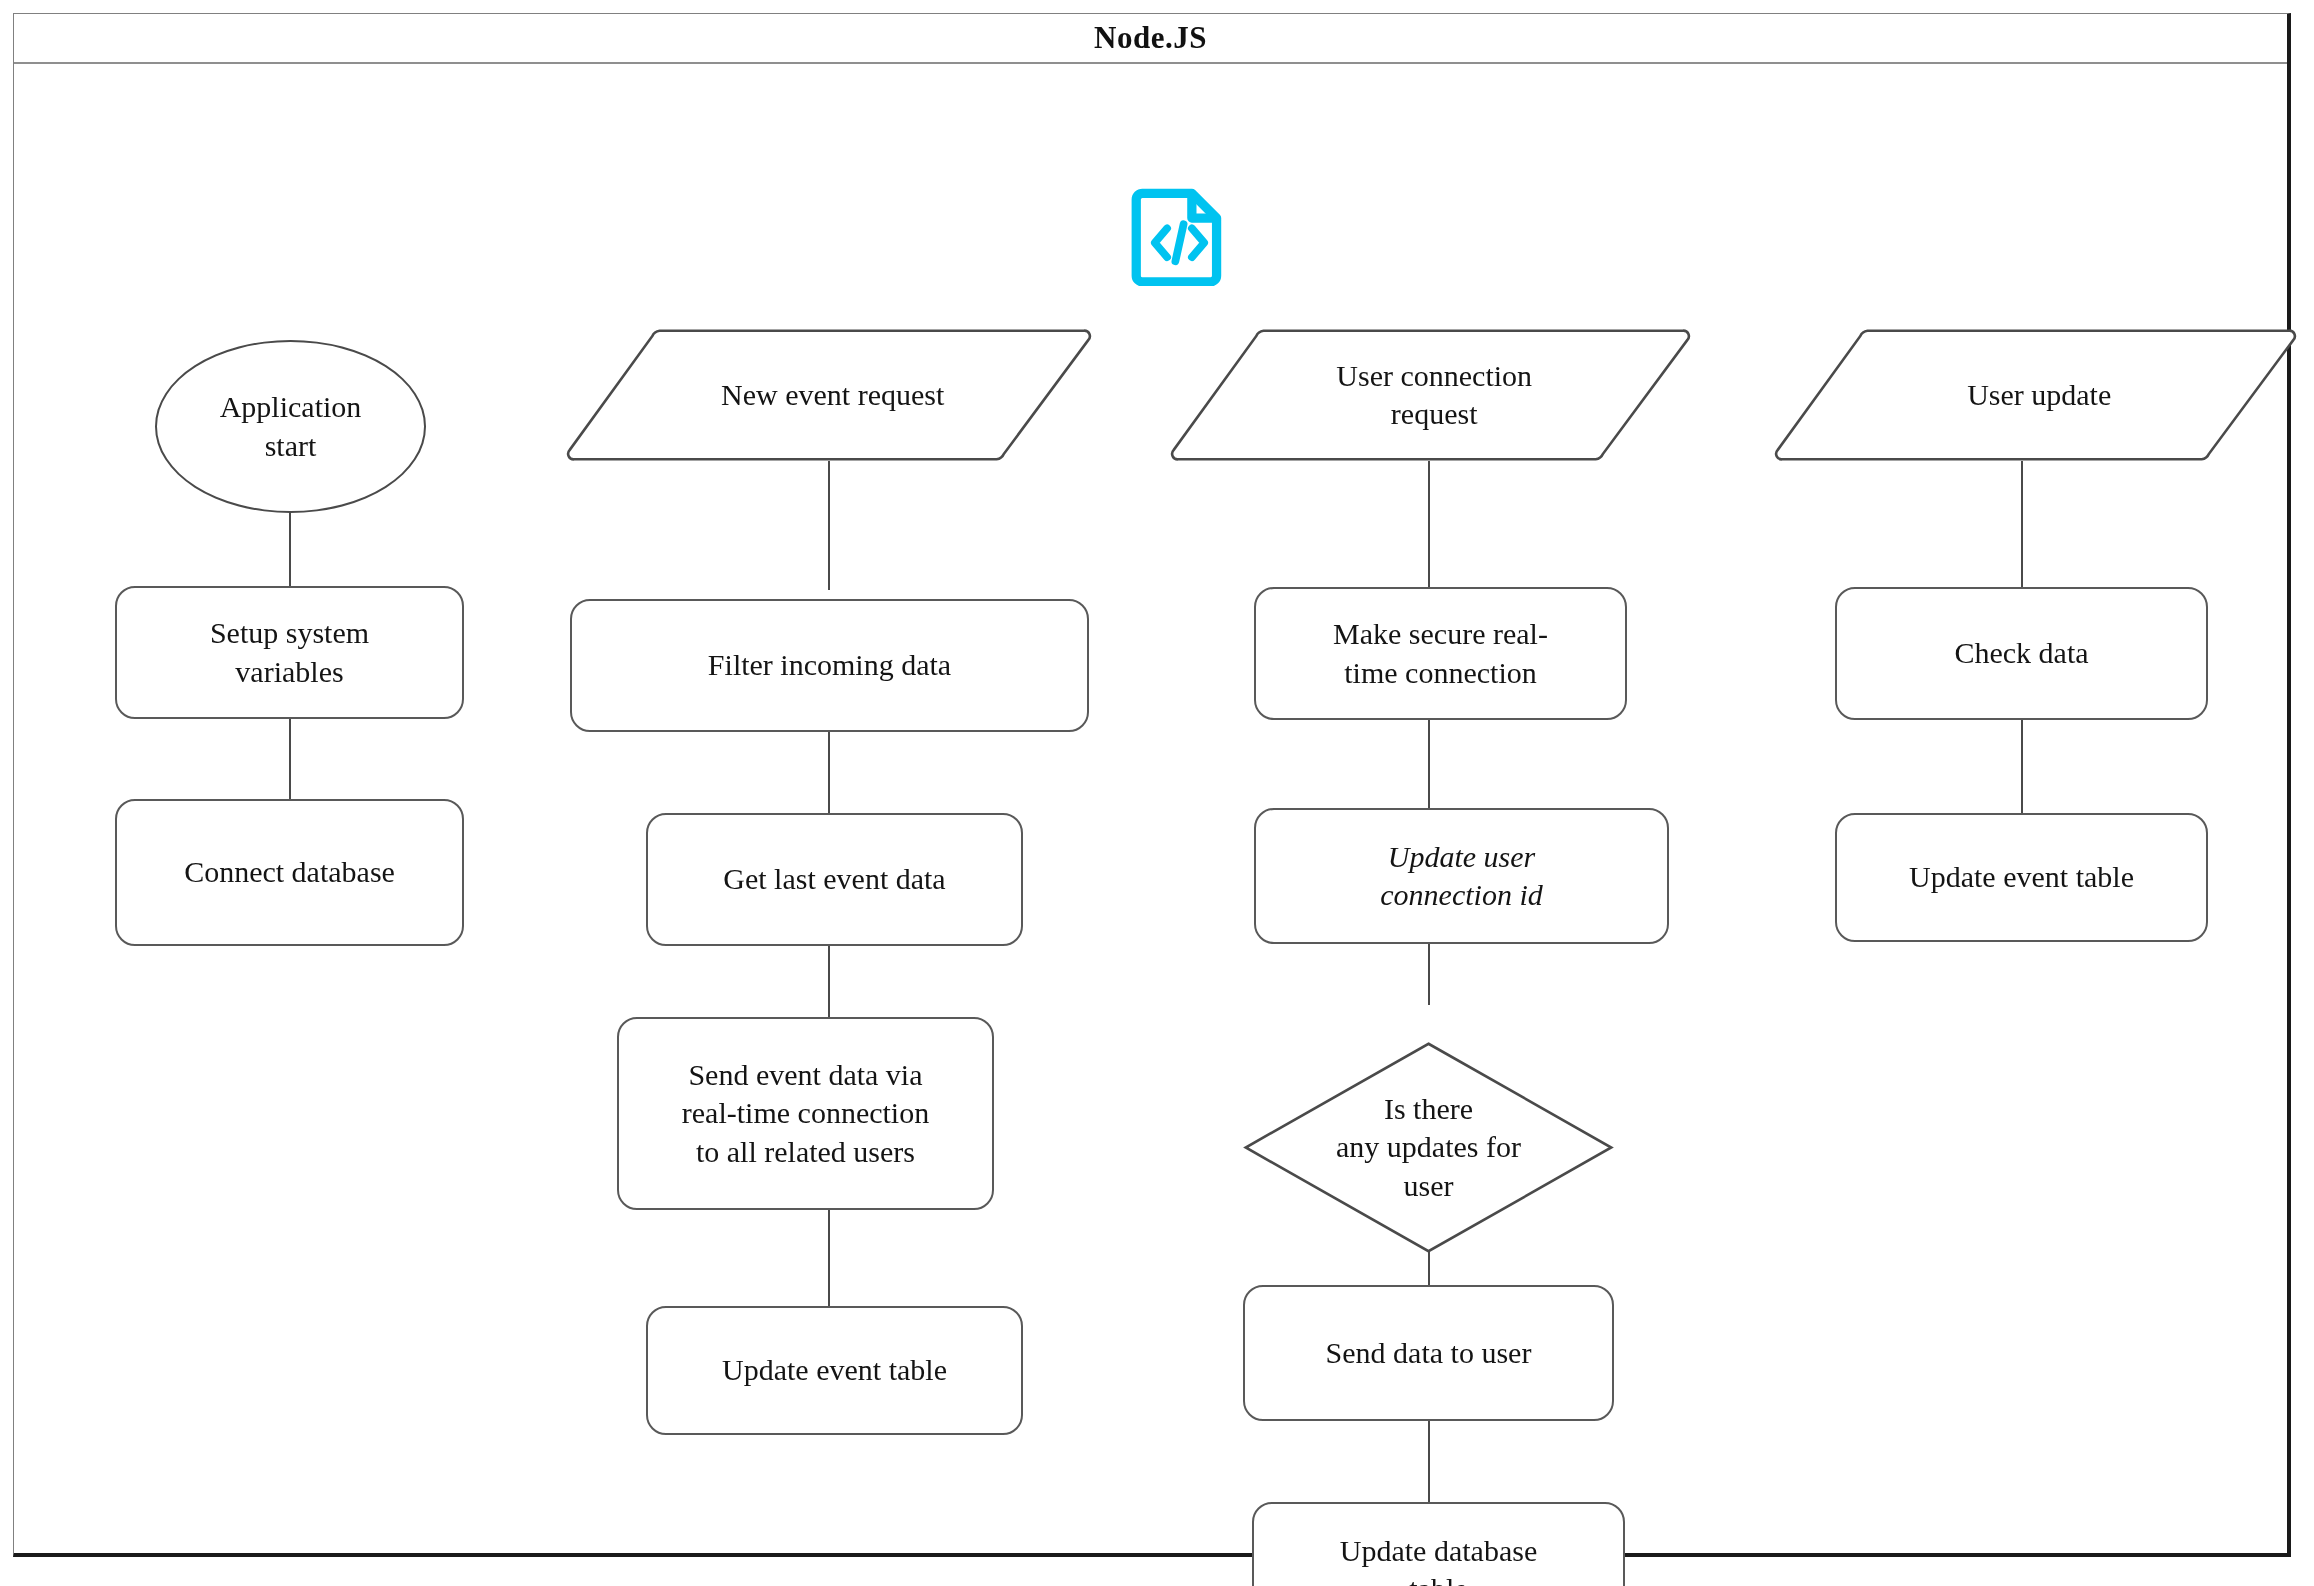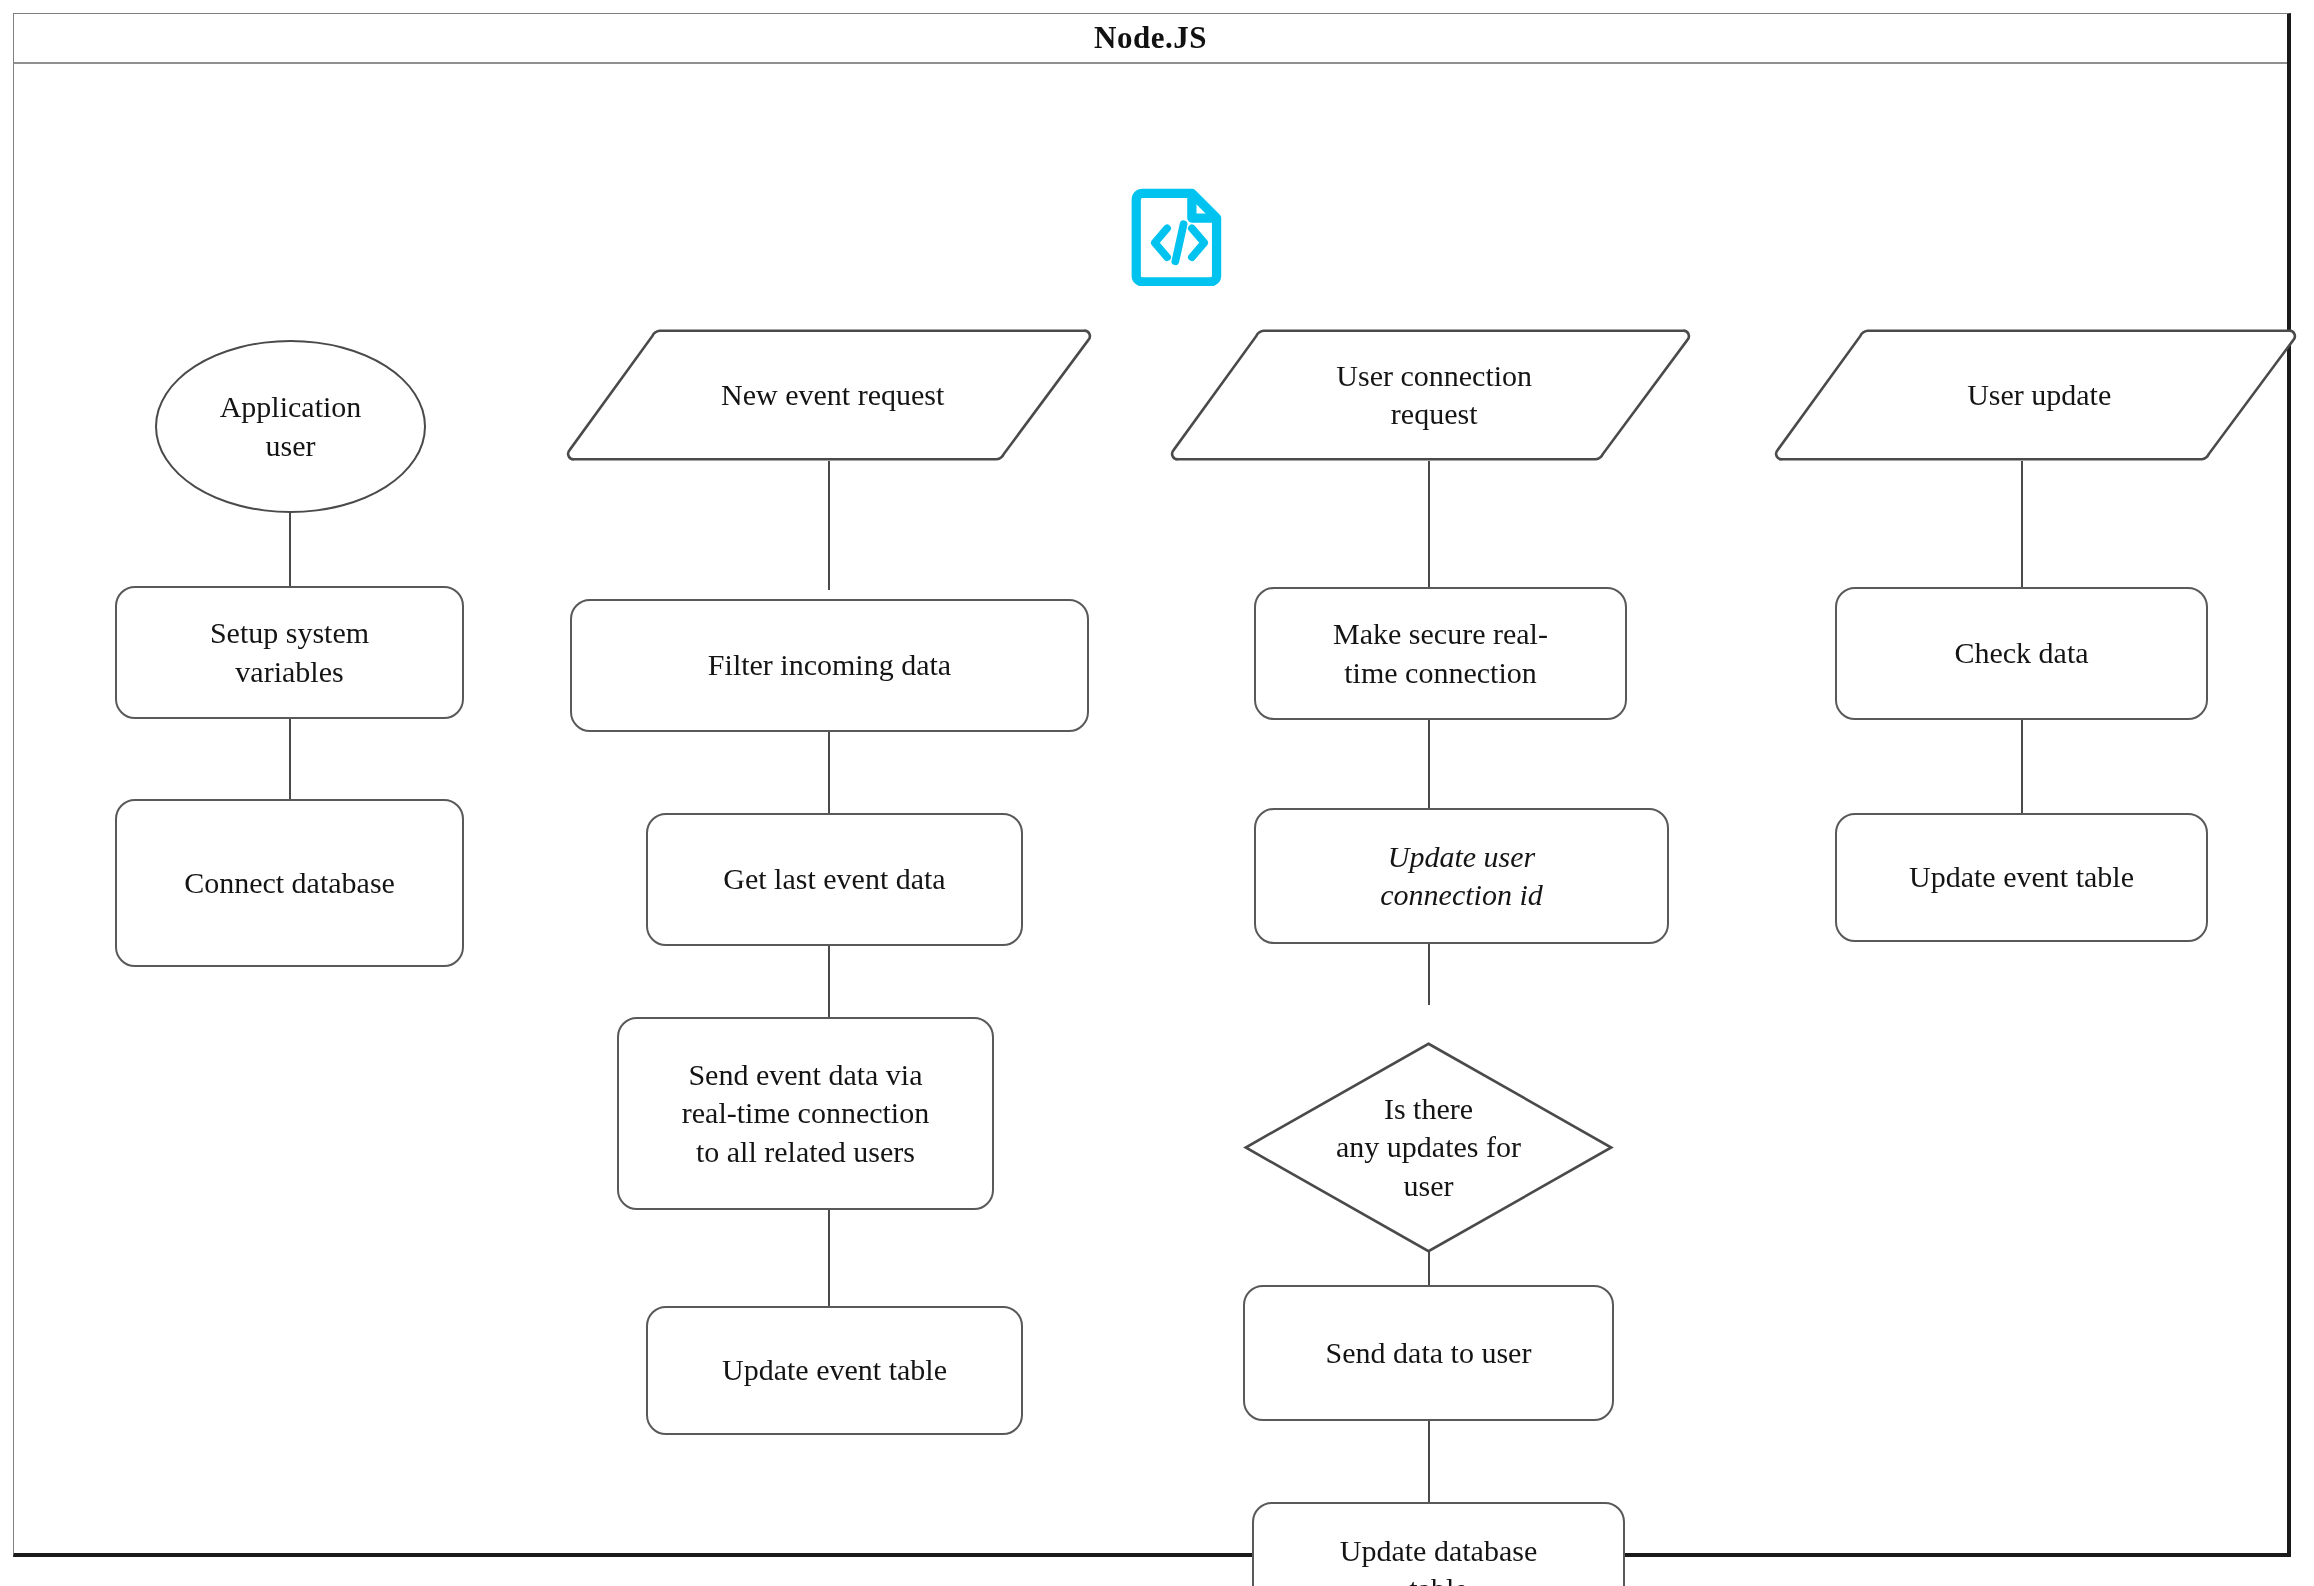--- a/index.html
+++ b/index.html
@@ -150,29 +150,29 @@
           <path d="M54 40 L46 76" fill="none" stroke="#00C3F0" stroke-width="7.5" stroke-linecap="round"></path>
         </svg>
       </div>
 
       <div class="connector" style="left:275px; top:404px; height:119px;"></div>
 
       <div class="connector" style="left:275px; top:652px; height:101px;"></div>
 
       <div class="node shape-ellipse" style="left:141px; top:276px; width:271px; height:173px;">
         <span class="label">Application
-user</span>
+start</span>
       </div>
 
       <div class="node shape-process" style="left:101px; top:522px; width:349px; height:133px;">
         <span class="label">Setup system
 variables</span>
       </div>
 
-      <div class="node shape-process" style="left:101px; top:735px; width:349px; height:168px;">
+      <div class="node shape-process" style="left:101px; top:735px; width:349px; height:147px;">
         <span class="label">Connect database</span>
       </div>
 
       <div class="connector" style="left:814px; top:397px; height:129px;"></div>
       <div class="connector" style="left:814px; top:655px; height:96px;"></div>
       <div class="connector" style="left:814px; top:877px; height:78px;"></div>
       <div class="connector" style="left:814px; top:1143px; height:101px;"></div>
 
       <div class="node shape-parallelogram" style="left:551px; top:263px; width:528px; height:136px;">
         <svg viewBox="0 0 575 148" preserveAspectRatio="none" aria-hidden="true">

